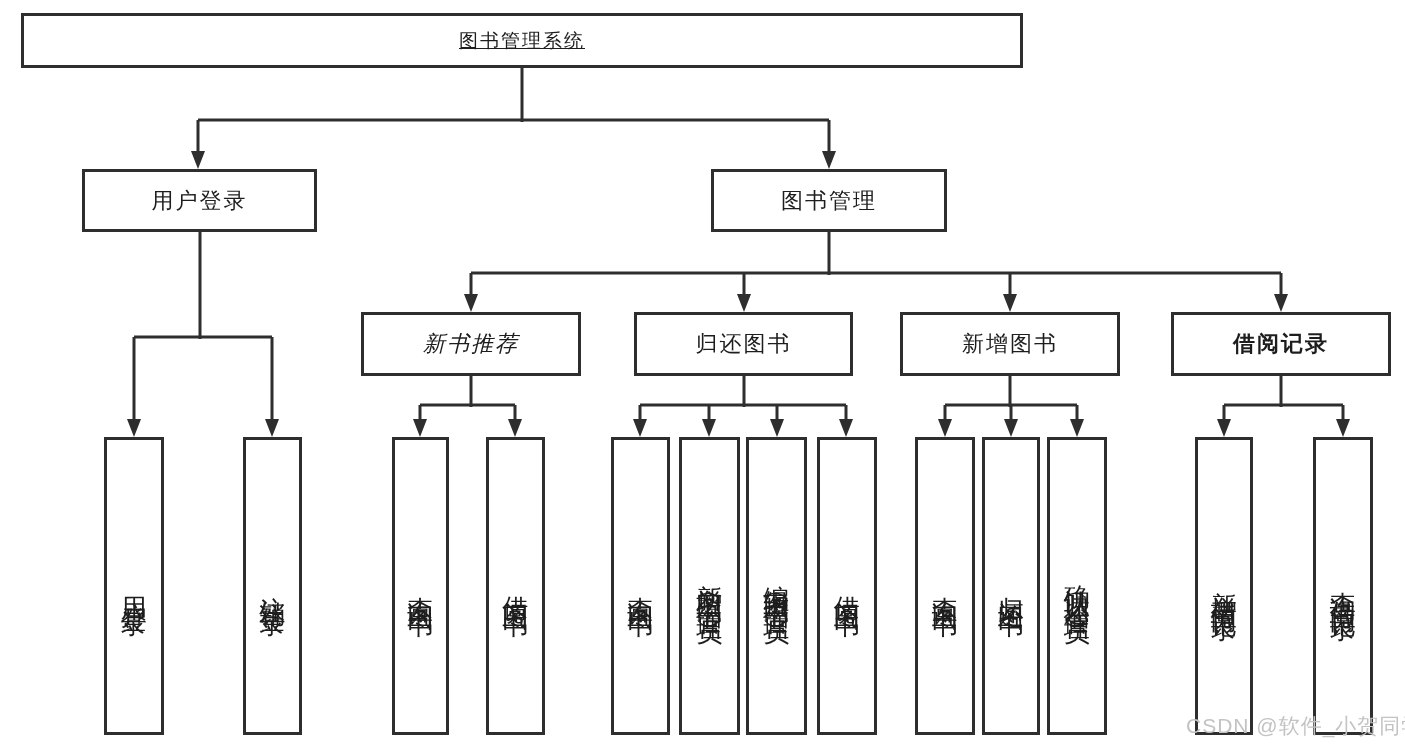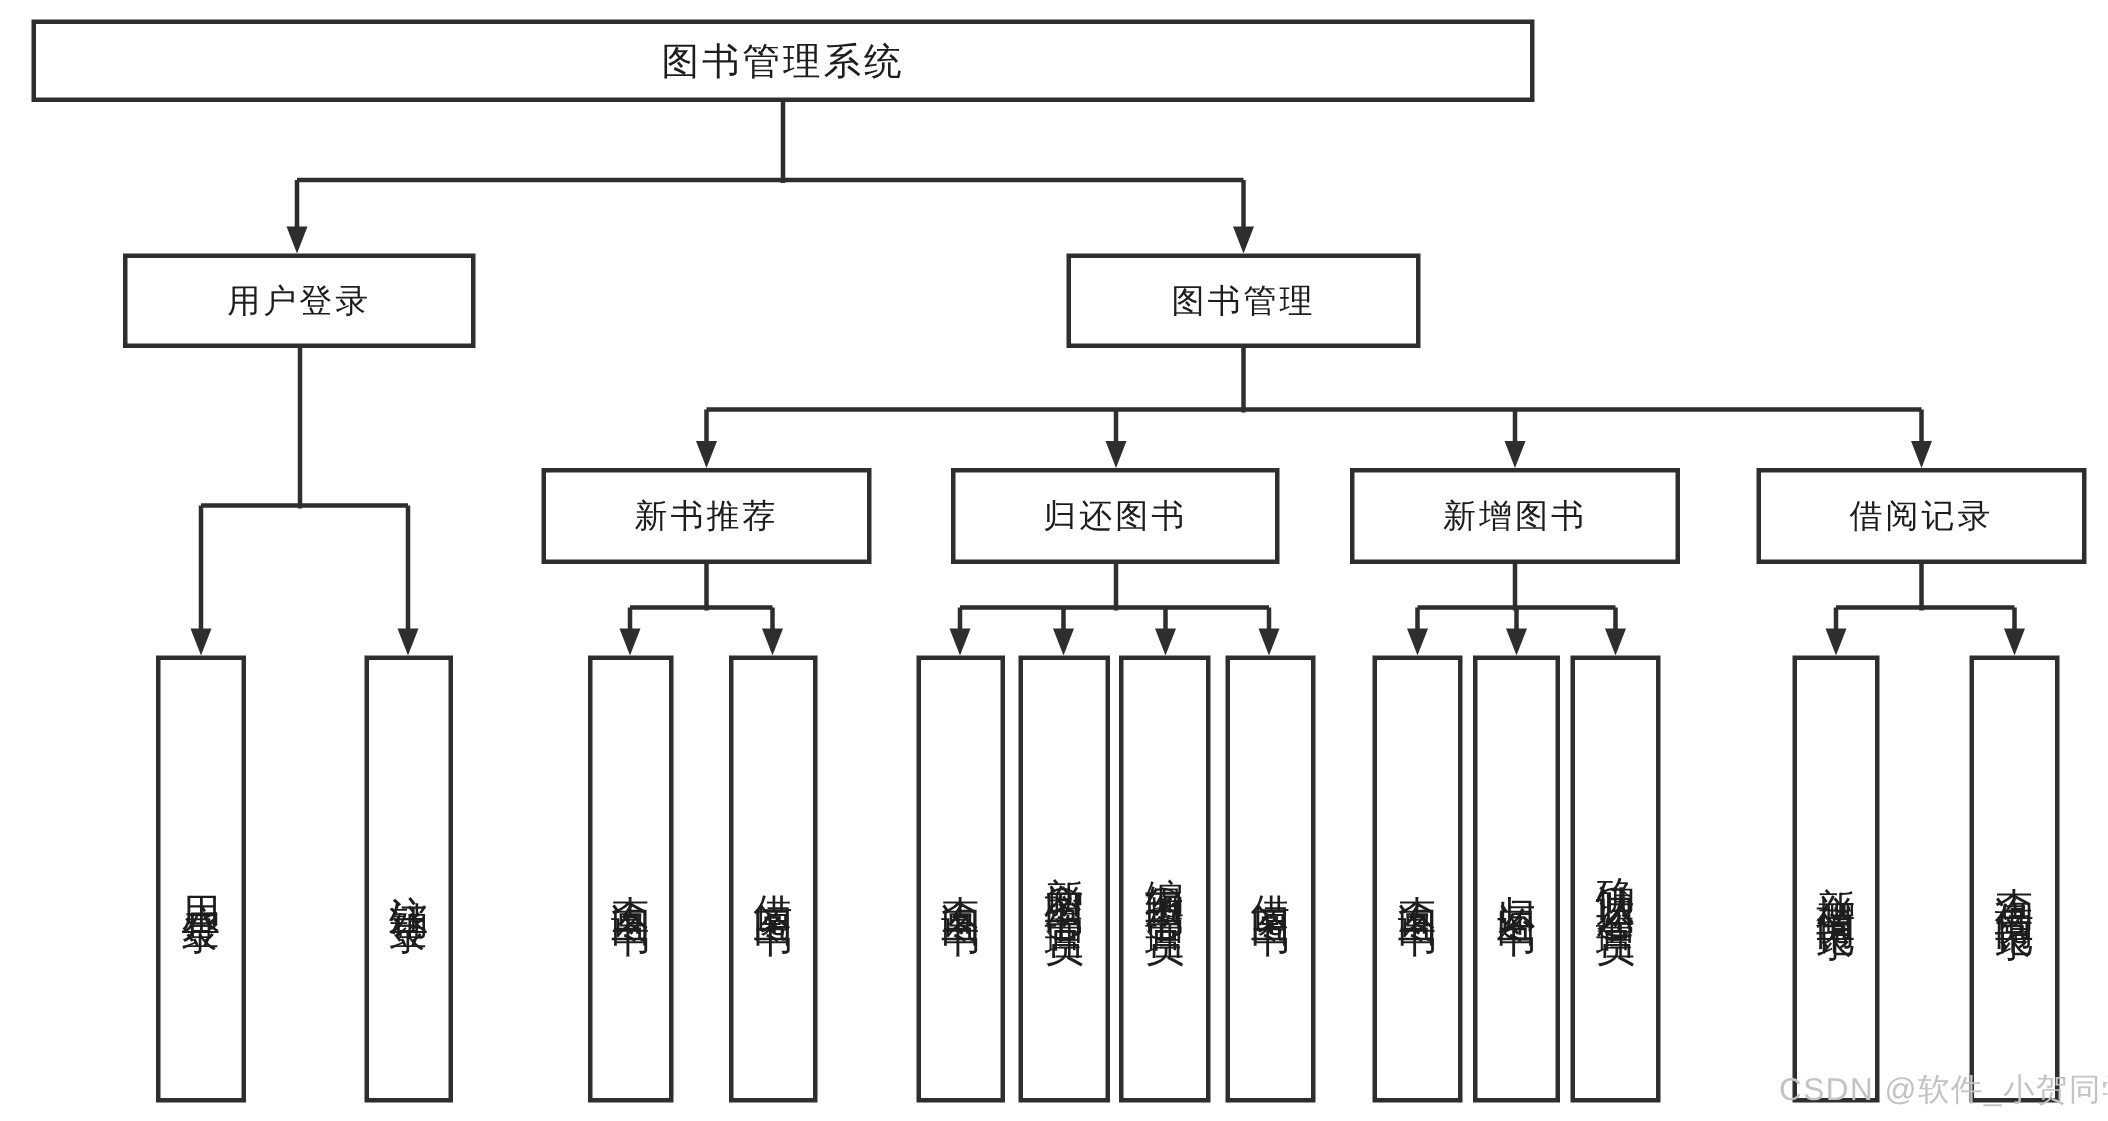--- a/index.html
+++ b/index.html
@@ -31,23 +31,24 @@
     align-items: center;
     justify-content: center;
     color: #1d1d1d;
   }
   .h-label {
     font-size: 22px;
     letter-spacing: 2px;
     white-space: nowrap;
   }
   .root-label {
-    font-size: 25px;
+    font-size: 19px;
     letter-spacing: 2px;
     white-space: nowrap;
+    text-decoration: underline;
   }
   .leaf .vtext {
     writing-mode: vertical-rl;
     text-orientation: mixed;
     font-size: 26px;
     letter-spacing: 5px;
     line-height: 1.1;
     white-space: nowrap;
   }
   .watermark {
@@ -126,30 +127,30 @@
     <span class="root-label">图书管理系统</span>
   </div>
 
   <div class="node" style="left:82px; top:169px; width:235px; height:63px;">
     <span class="h-label">用户登录</span>
   </div>
   <div class="node" style="left:711px; top:169px; width:236px; height:63px;justify-content:center;">
     <span class="h-label">图书管理</span>
   </div>
 
-  <div class="node" style="left:361px; top:312px; width:220px; height:64px;">
+  <div class="node" style="left:361px; top:312px; width:220px; height:64px;font-style:italic;">
     <span class="h-label">新书推荐</span>
   </div>
   <div class="node" style="left:634px; top:312px; width:219px; height:64px;">
     <span class="h-label">归还图书</span>
   </div>
   <div class="node" style="left:900px; top:312px; width:220px; height:64px;">
     <span class="h-label">新增图书</span>
   </div>
-  <div class="node" style="left:1171px; top:312px; width:220px; height:64px;">
+  <div class="node" style="left:1171px; top:312px; width:220px; height:64px;font-weight:bold;">
     <span class="h-label">借阅记录</span>
   </div>
 
   <div class="node leaf" style="left:104px; top:437px; width:60px; height:298px;">
     <span class="vtext">用户登录</span>
   </div>
   <div class="node leaf" style="left:243px; top:437px; width:59px; height:298px;">
     <span class="vtext">注销登录</span>
   </div>
 

